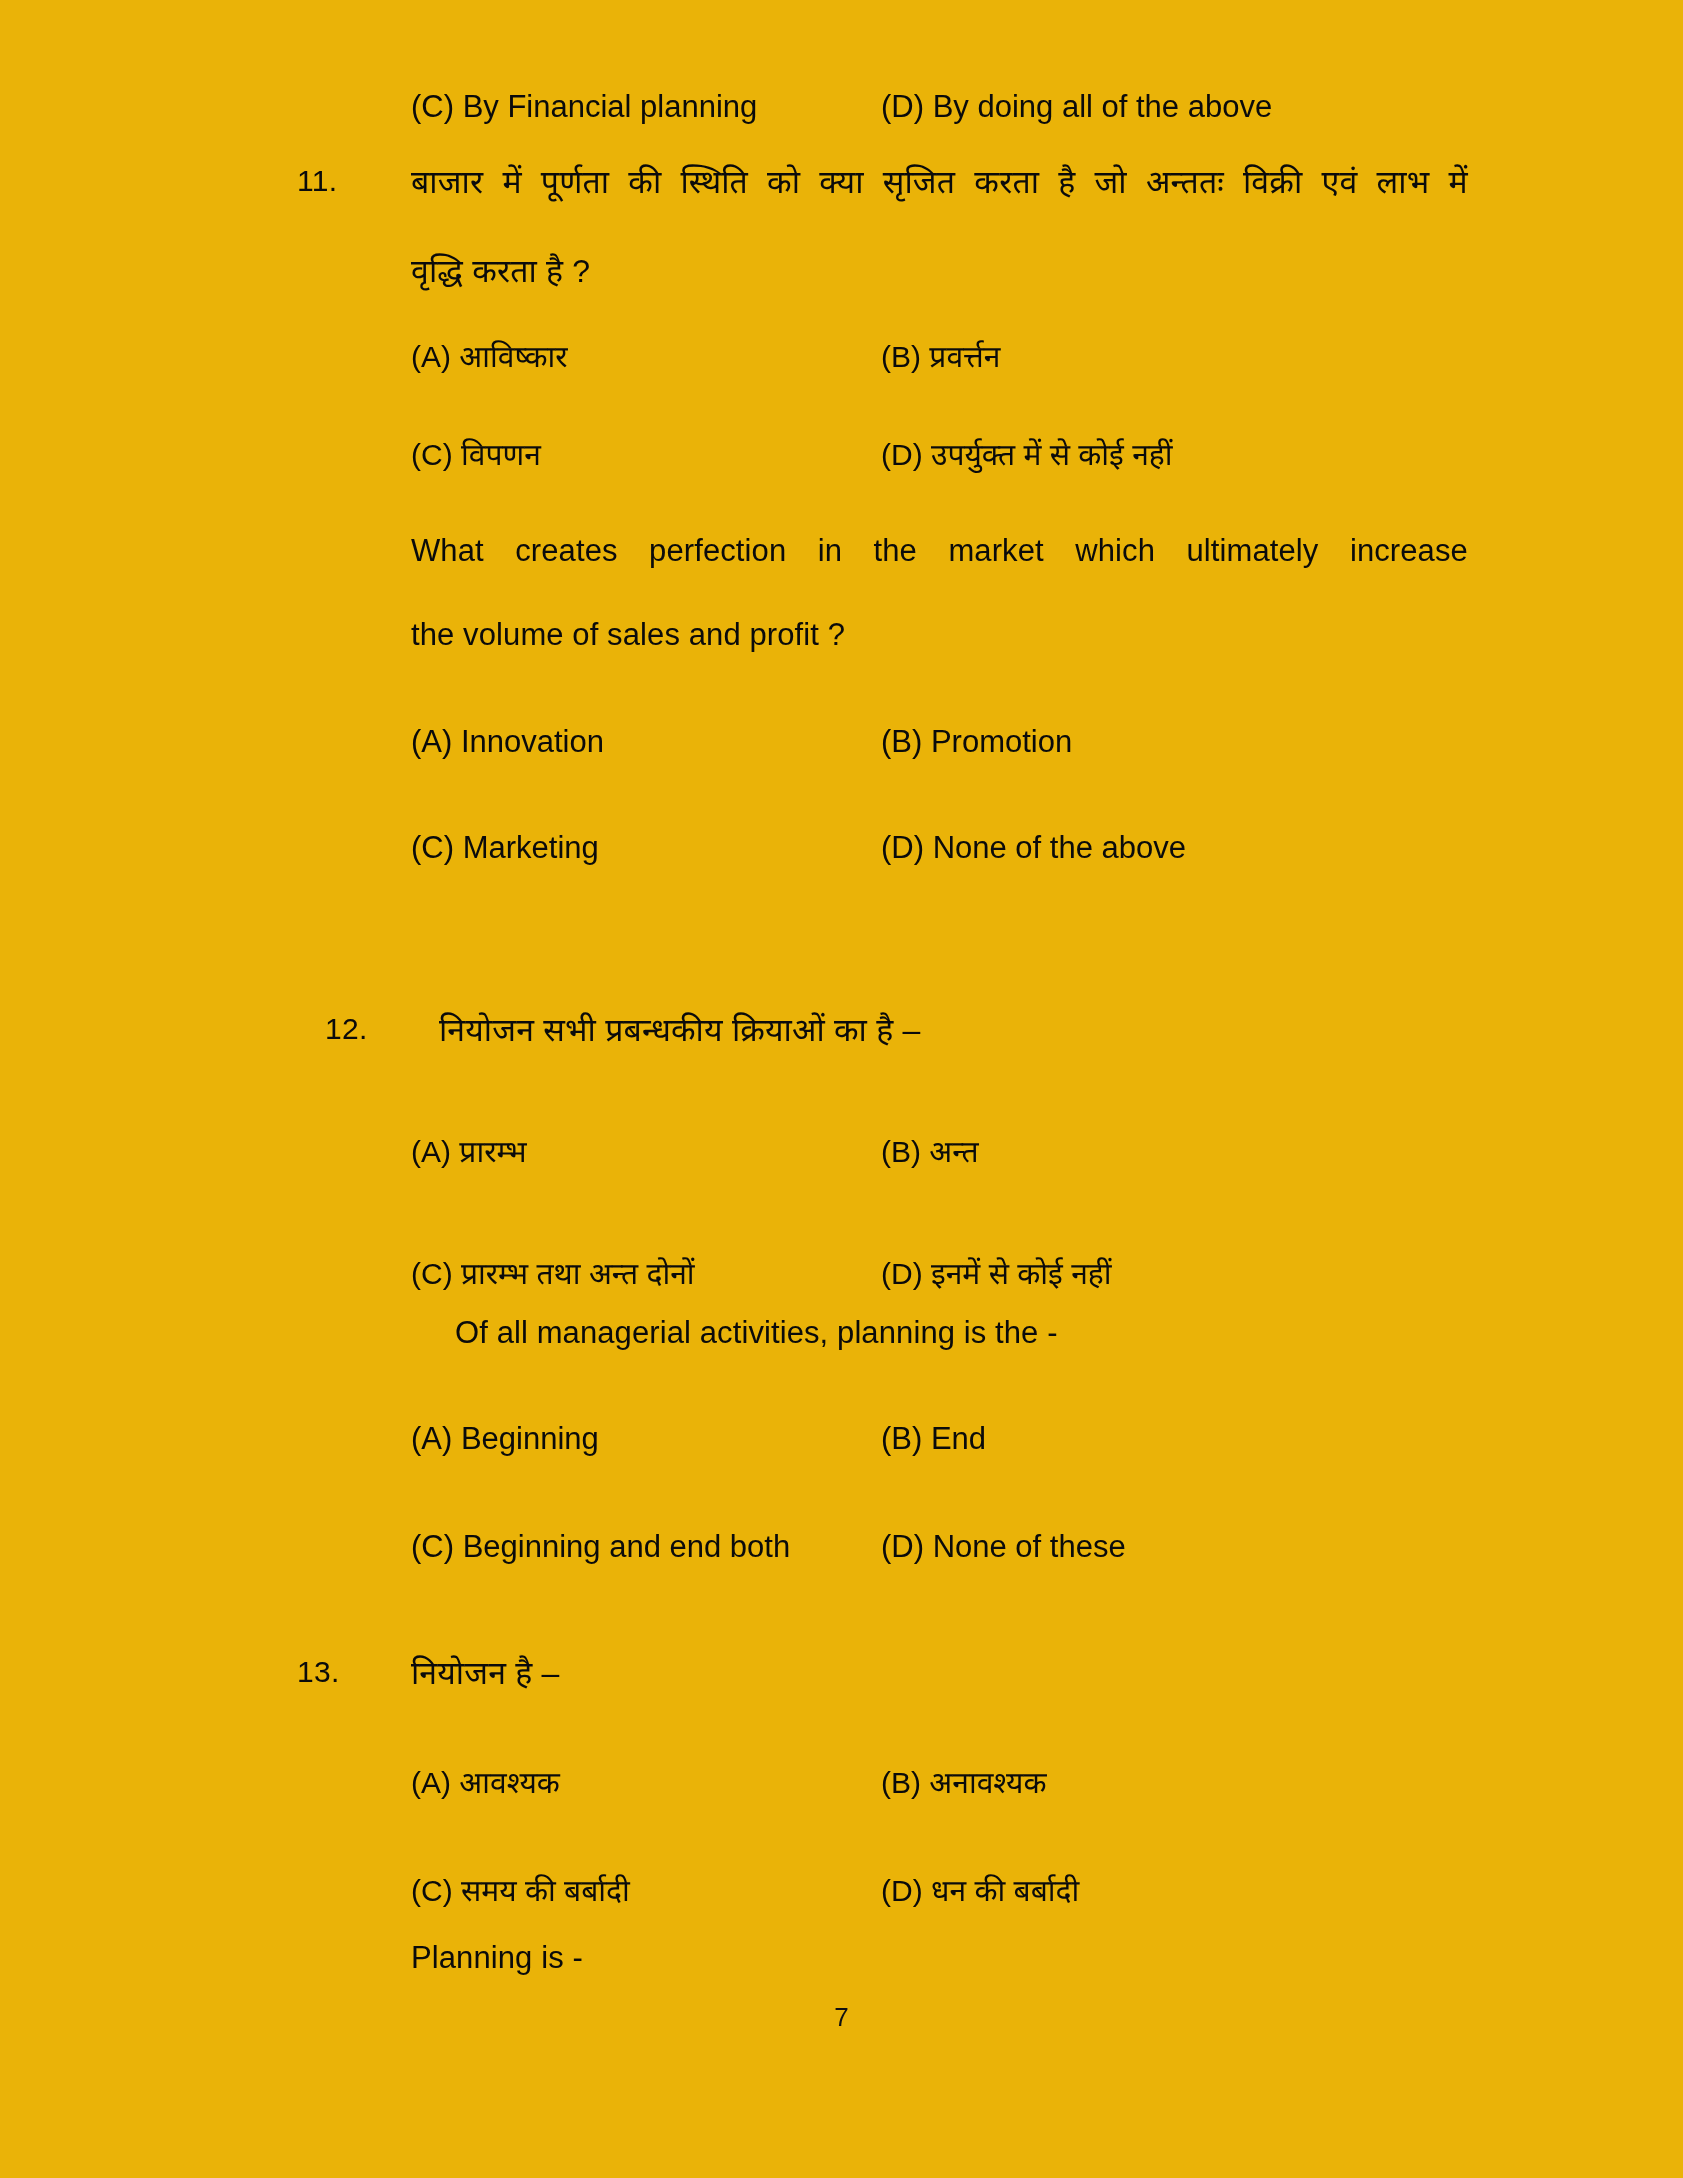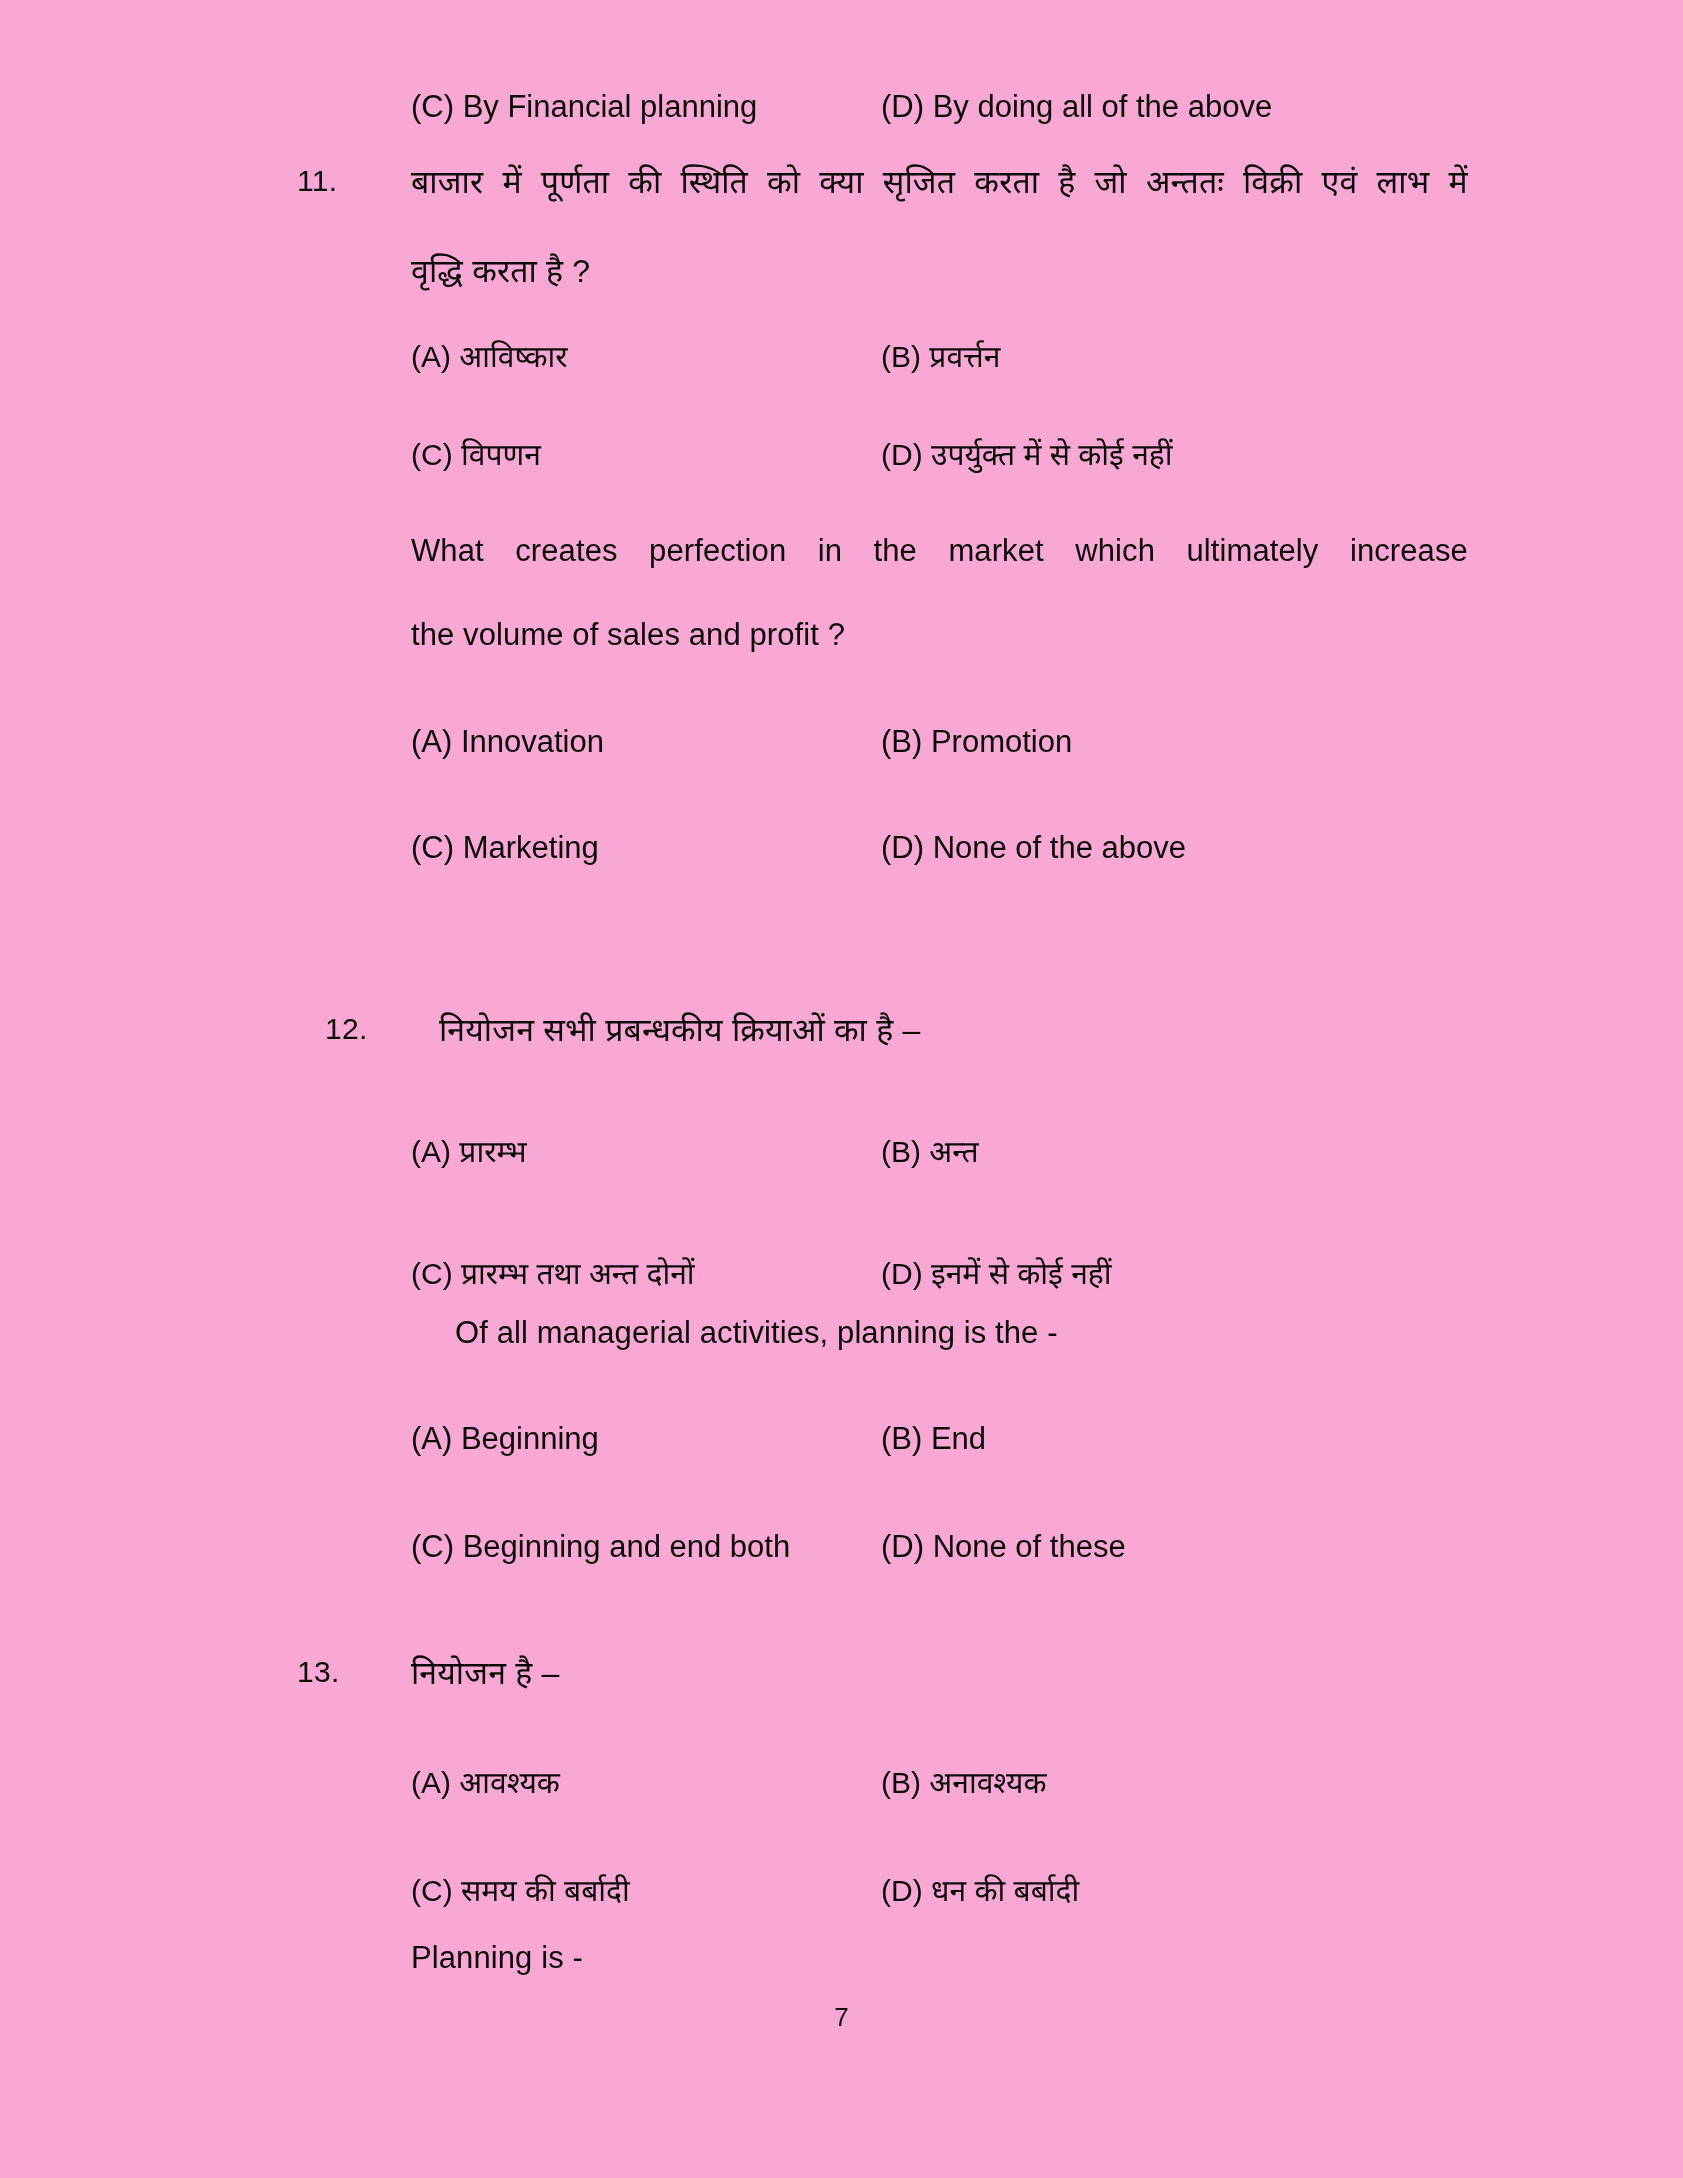--- a/index.html
+++ b/index.html
@@ -12,21 +12,21 @@
     height: 2178px;
     font-family: "Liberation Sans", "DejaVu Sans", sans-serif;
     color: #0b0b0b;
     position: relative;
     overflow: hidden;
   }
   .page {
     position: relative;
     width: 1683px;
     height: 2178px;
-    background: #f9a8d4;
+    background: #eab308;
     box-sizing: border-box;
     padding: 0;
   }
   .content {
     position: absolute;
     left: 0;
     top: 0;
     width: 1683px;
   }
   .qnum {

